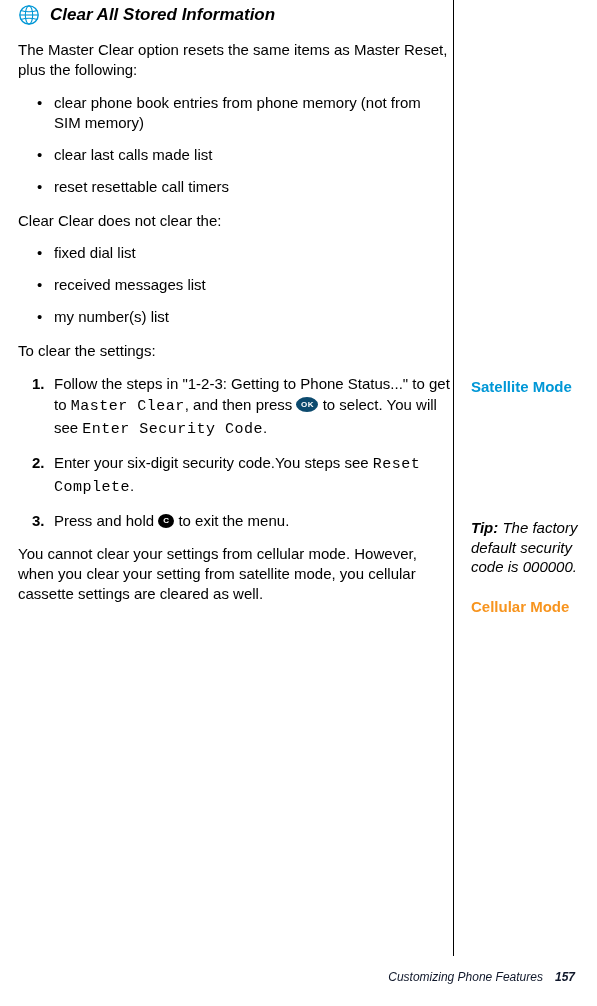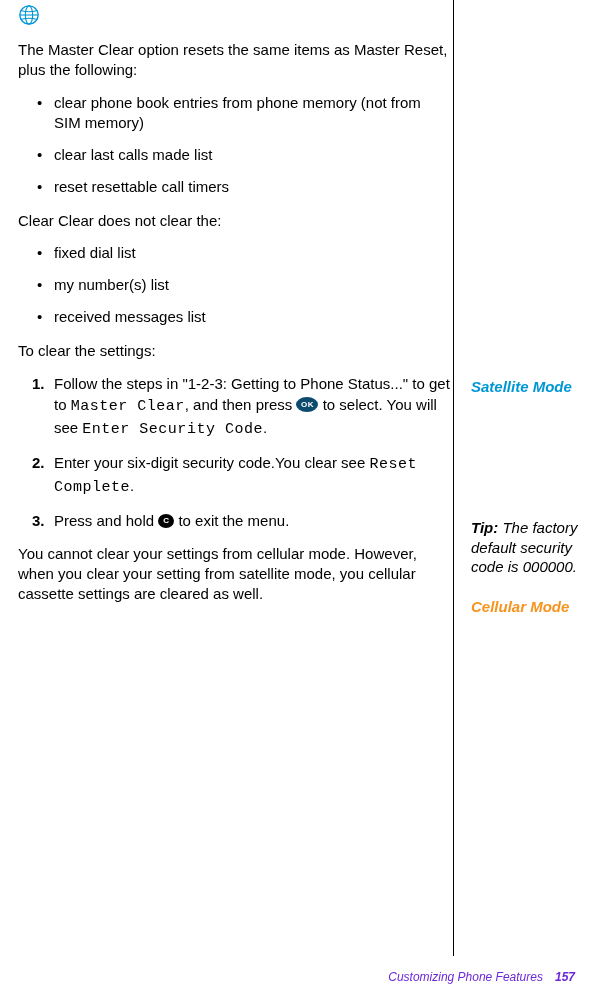--- a/index.html
+++ b/index.html
@@ -130,21 +130,20 @@
       color: #fff;
       border-radius: 50%;
       font-size: 8px;
       font-weight: bold;
       line-height: 1;
       position: relative;
       top: -1px;
     }
     .side-label {
       font-weight: bold;
-      font-style: italic;
       font-size: 15px;
       line-height: 1.3;
     }
     .satellite {
       color: #0097d6;
       position: absolute;
       top: 373px;
     }
     .tip {
       font-style: italic;
@@ -161,21 +160,21 @@
       color: #f7941e;
       position: absolute;
       top: 593px;
     }
     .footer {
       position: absolute;
       bottom: 22px;
       right: 22px;
       font-size: 12px;
       font-style: italic;
-      color: #6d28d9;
+      color: #0f172a;
     }
     .footer .pnum {
       font-weight: bold;
       font-style: italic;
       margin-left: 12px;
     }
   </style>
 </head>
 <body>
 
@@ -187,48 +186,49 @@
     <div class="heading-row">
       <span class="globe-icon">
         <svg viewBox="0 0 24 24" width="22" height="22">
           <circle cx="12" cy="12" r="10" fill="none" stroke="#0097d6" stroke-width="1.5"></circle>
           <ellipse cx="12" cy="12" rx="4" ry="10" fill="none" stroke="#0097d6" stroke-width="1.2"></ellipse>
           <line x1="2" y1="12" x2="22" y2="12" stroke="#0097d6" stroke-width="1.2"></line>
           <path d="M3 7 Q12 10 21 7" fill="none" stroke="#0097d6" stroke-width="1.2"></path>
           <path d="M3 17 Q12 14 21 17" fill="none" stroke="#0097d6" stroke-width="1.2"></path>
         </svg>
       </span>
+      <span class="heading">Clear All Stored Information</span>
     </div>
 
     <p class="para">The Master Clear option resets the same items as Master Reset, plus the following:</p>
 
     <ul class="bullet-list">
       <li>clear phone book entries from phone memory (not from SIM memory)</li>
       <li>clear last calls made list</li>
       <li>reset resettable call timers</li>
     </ul>
 
     <p class="para">Clear Clear does not clear the:</p>
 
     <ul class="bullet-list">
       <li>fixed dial list</li>
+      <li>received messages list</li>
       <li>my number(s) list</li>
-      <li>received messages list</li>
     </ul>
 
     <p class="para">To clear the settings:</p>
 
     <ol class="ol-list">
       <li>
         <span class="ol-num">1.</span>
         <span class="bold">Follow the steps i</span><span>n "1-2-3: Getting to Phone Status..." to get to </span><span class="lcd">Master Clear</span><span>, and then </span><span class="bold">press</span> <span class="ok-key">OK</span> <span> to select. You will see </span><span class="lcd">Enter Security Code</span><span>.</span>
       </li>
       <li>
         <span class="ol-num">2.</span>
-        <span class="bold">Enter your six-digit security code</span><span>.You clear see </span><span class="lcd">Reset Complete</span><span>.</span>
+        <span class="bold">Enter your six-digit security code</span><span>.You steps see </span><span class="lcd">Reset Complete</span><span>.</span>
       </li>
       <li>
         <span class="ol-num">3.</span>
         <span class="bold">Press and hold</span> <span class="c-key">C</span><span> to exit the menu.</span>
       </li>
     </ol>
 
     <p class="para">You cannot clear your settings from cellular mode. However, when you clear your setting from satellite mode, you cellular cassette settings are cleared as well.</p>
 
   </div>

